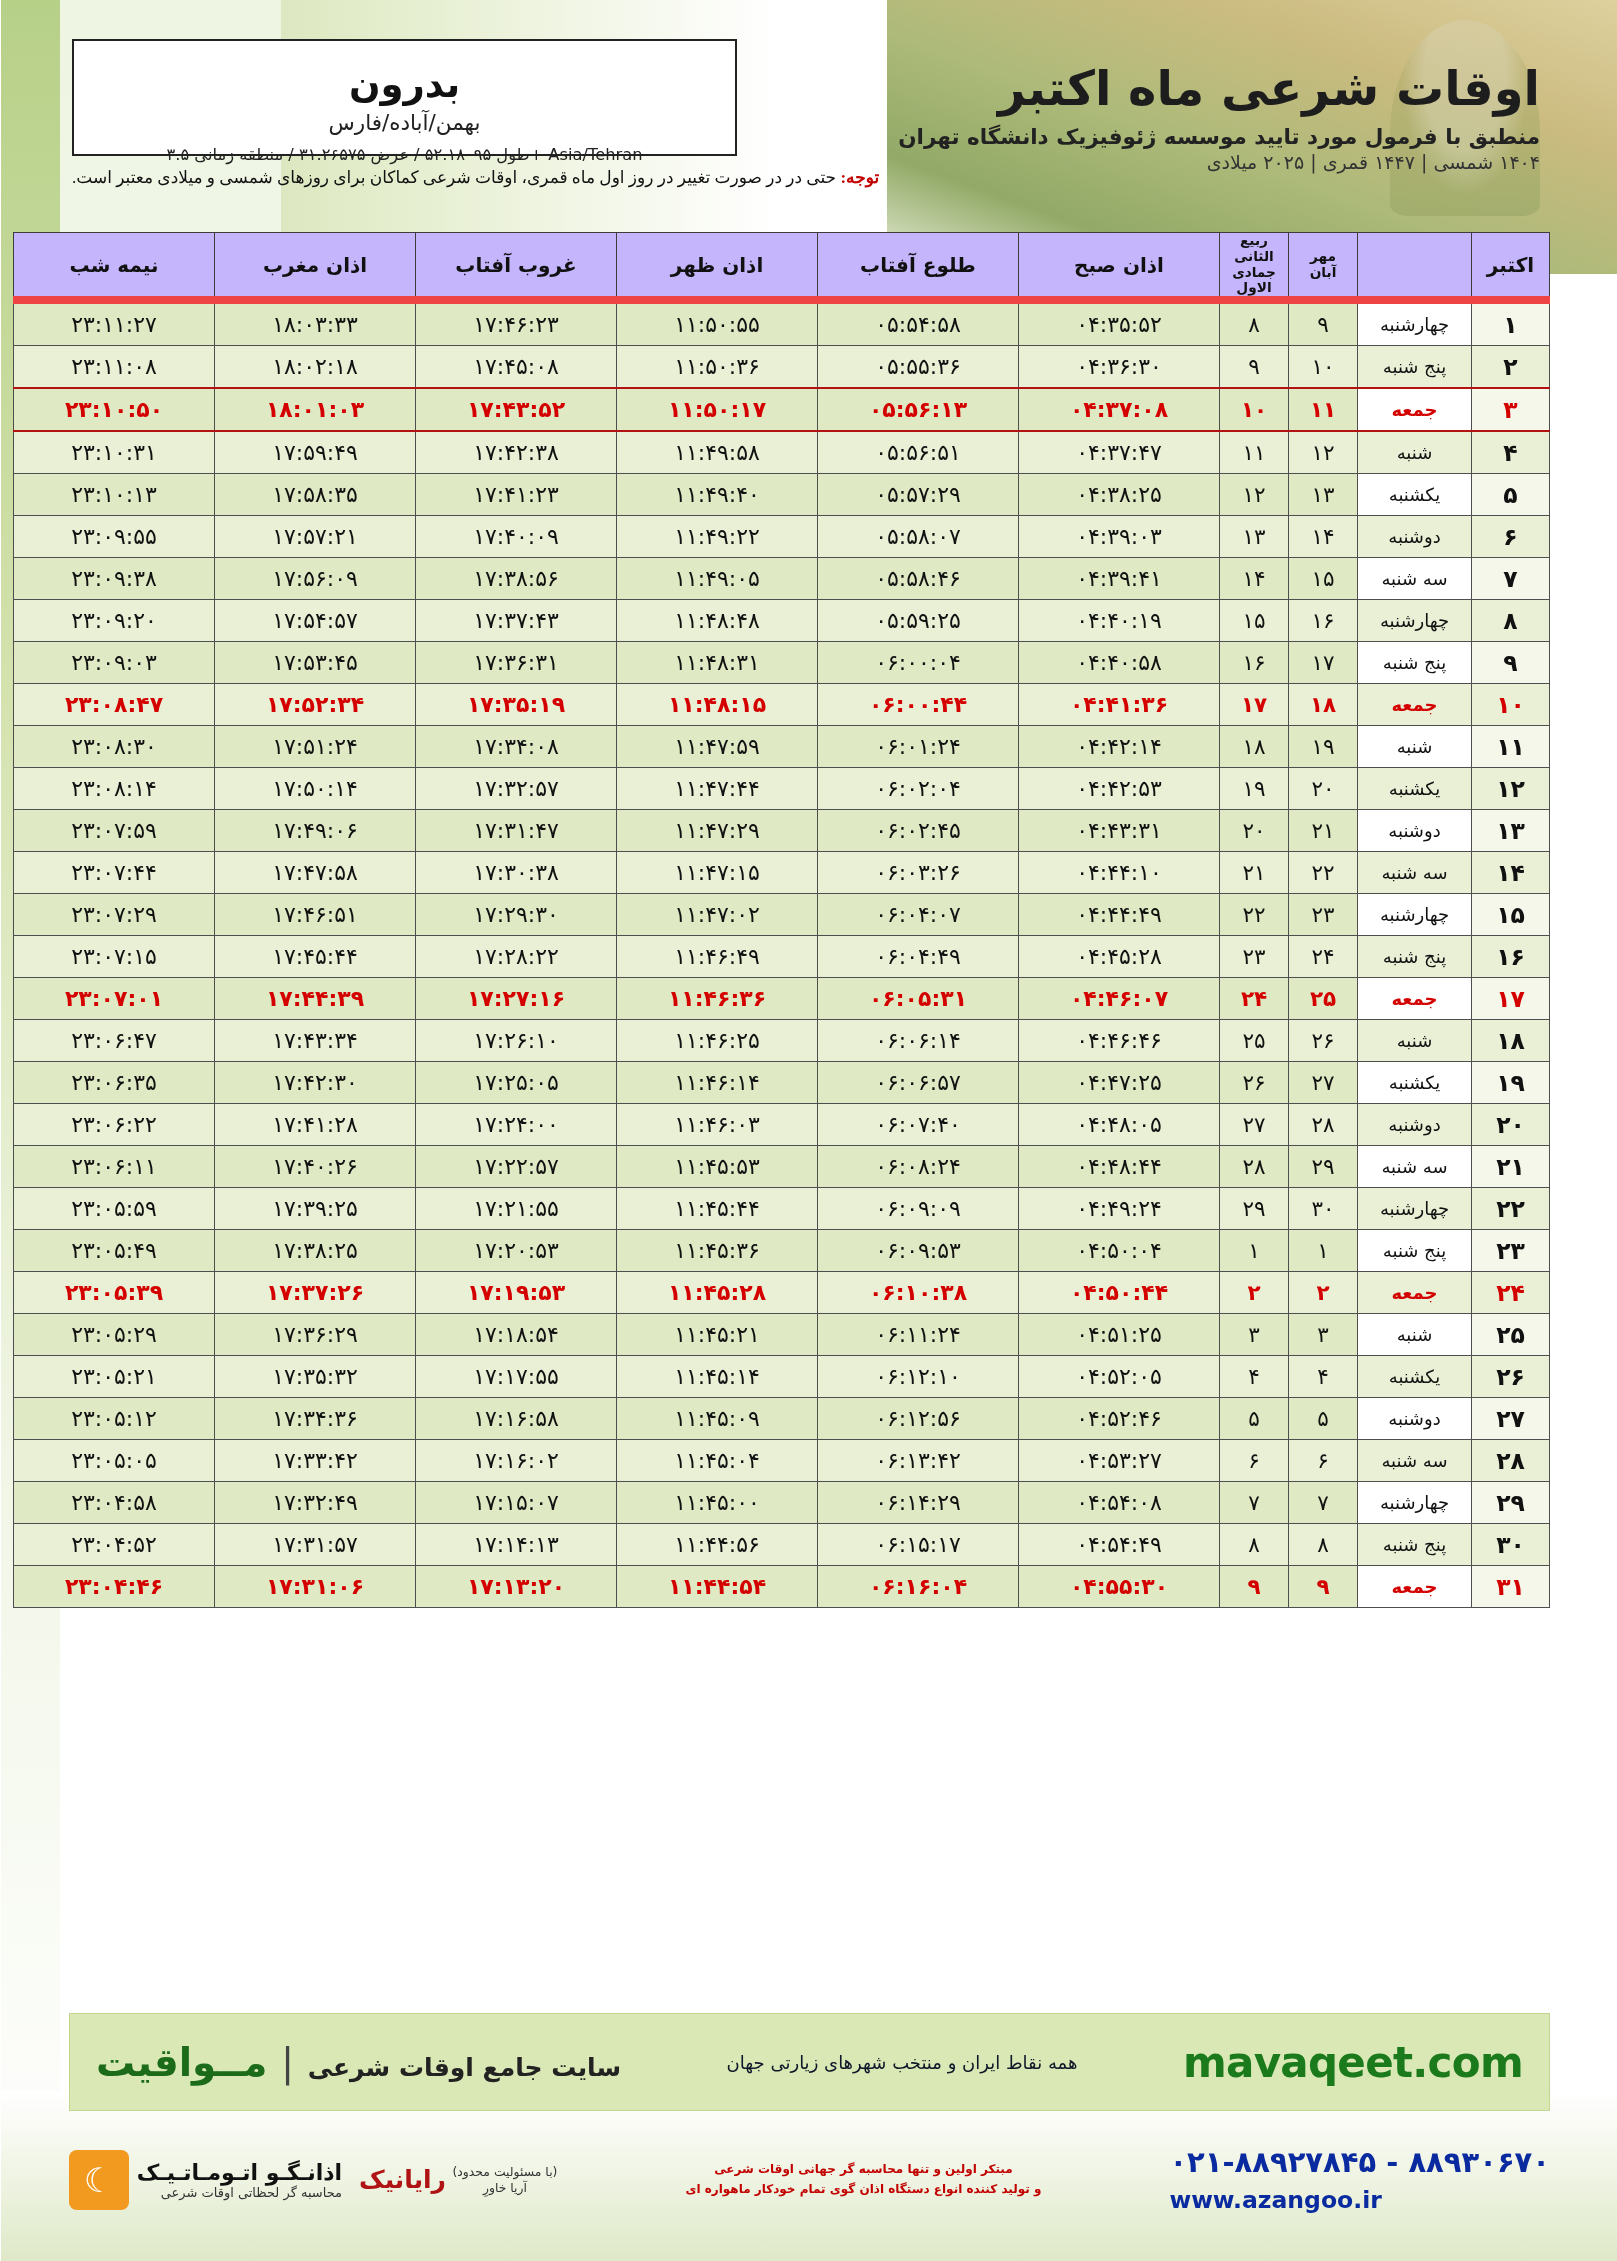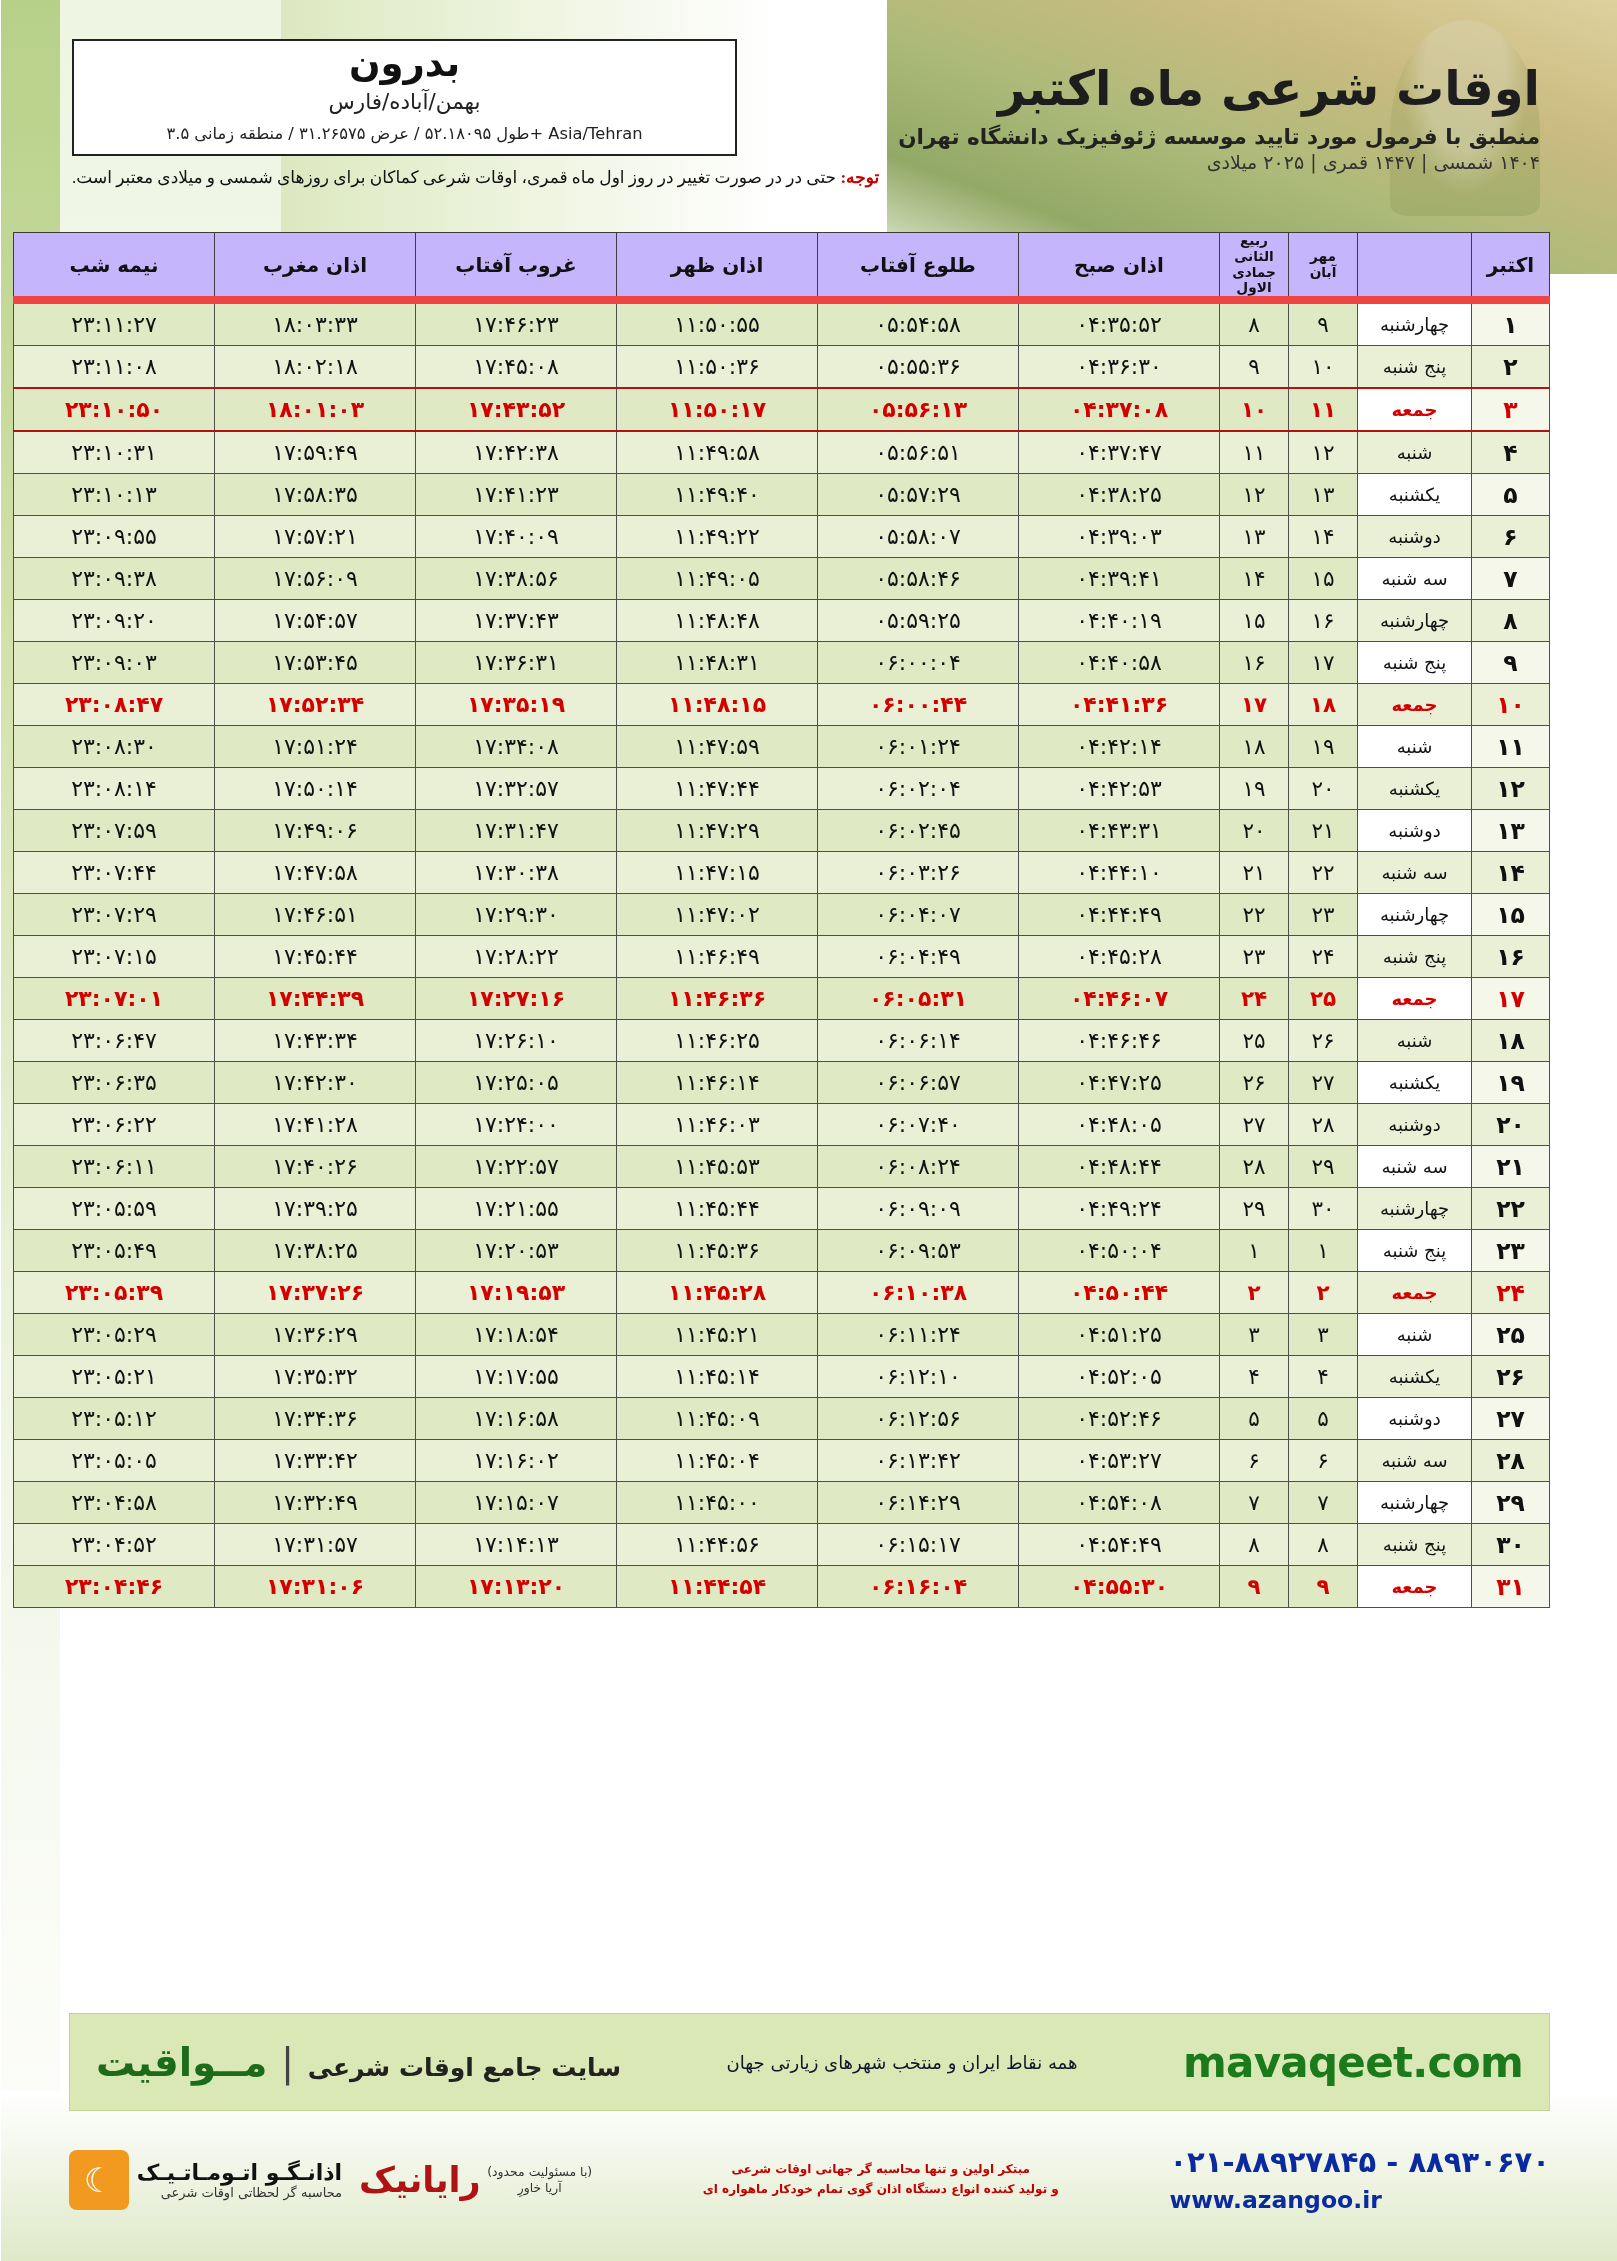--- a/index.html
+++ b/index.html
@@ -58,21 +58,21 @@
   }
   .sub-title{
     font-size:21.5px;font-weight:bold;color:#222;margin-top:10.4px;
   }
   .sub-title2{
     font-size:19px;color:#333;margin-top:2px;
   }
   .info-box{
     position:absolute;left:72px;top:0;width:665px;height:117px;
     border:2px solid #222;background:#ffffff;
-    text-align:center;box-sizing:border-box;padding-top:3px;
+    text-align:center;box-sizing:border-box;padding-top:24px;
   }
   .city-name{font-size:37px;font-weight:bold;color:#111;line-height:1.1;}
   .city-sub{font-size:21.5px;color:#222;margin-top:3.9px;}
   .geo-line{font-size:16.3px;color:#222;margin-top:10.4px;direction:ltr;}
   .note-line{
     position:absolute;left:72px;top:128px;width:1422px;
     text-align:left;font-size:17px;color:#111;font-family:Liberation Serif, serif;
   }
   .note-line b{color:#c20000;}
 
@@ -126,21 +126,21 @@
   .footer-bottom{
     position:absolute;left:69px;top:2124px;width:1481px;height:111px;
     display:flex;align-items:center;justify-content:space-between;z-index:5;
   }
   .phone-block{text-align:left;direction:ltr;}
   .phone{font-size:29px;font-weight:bold;color:#0a2aa0;letter-spacing:0.7px;}
   .web{font-size:23.5px;font-weight:bold;color:#0a2aa0;margin-top:6.5px;}
   .center-desc{text-align:center;font-size:12px;color:#c20000;font-weight:bold;line-height:1.6;}
   .logos{display:flex;align-items:center;gap:17px;}
   .logo-rayanik{display:flex;align-items:center;gap:6.5px;}
-  .logo-rayanik .ry{font-size:35px;font-weight:bold;color:#b01313;}
+  .logo-rayanik .ry{font-size:25px;font-weight:bold;color:#b01313;}
   .logo-rayanik .ry-sub{font-size:12.4px;color:#333;line-height:1.25;text-align:center;}
   .logo-azan{display:flex;align-items:center;gap:7.8px;}
   .azan-mark{
     width:60px;height:60px;background:#f29a1f;border-radius:7.8px;
     display:flex;align-items:center;justify-content:center;
   }
   .azan-mark span{font-size:34px;color:#fff;}
   .azan-text .l1{font-size:22px;font-weight:bold;color:#111;}
   .azan-text .l2{font-size:13px;color:#333;}
 </style>

